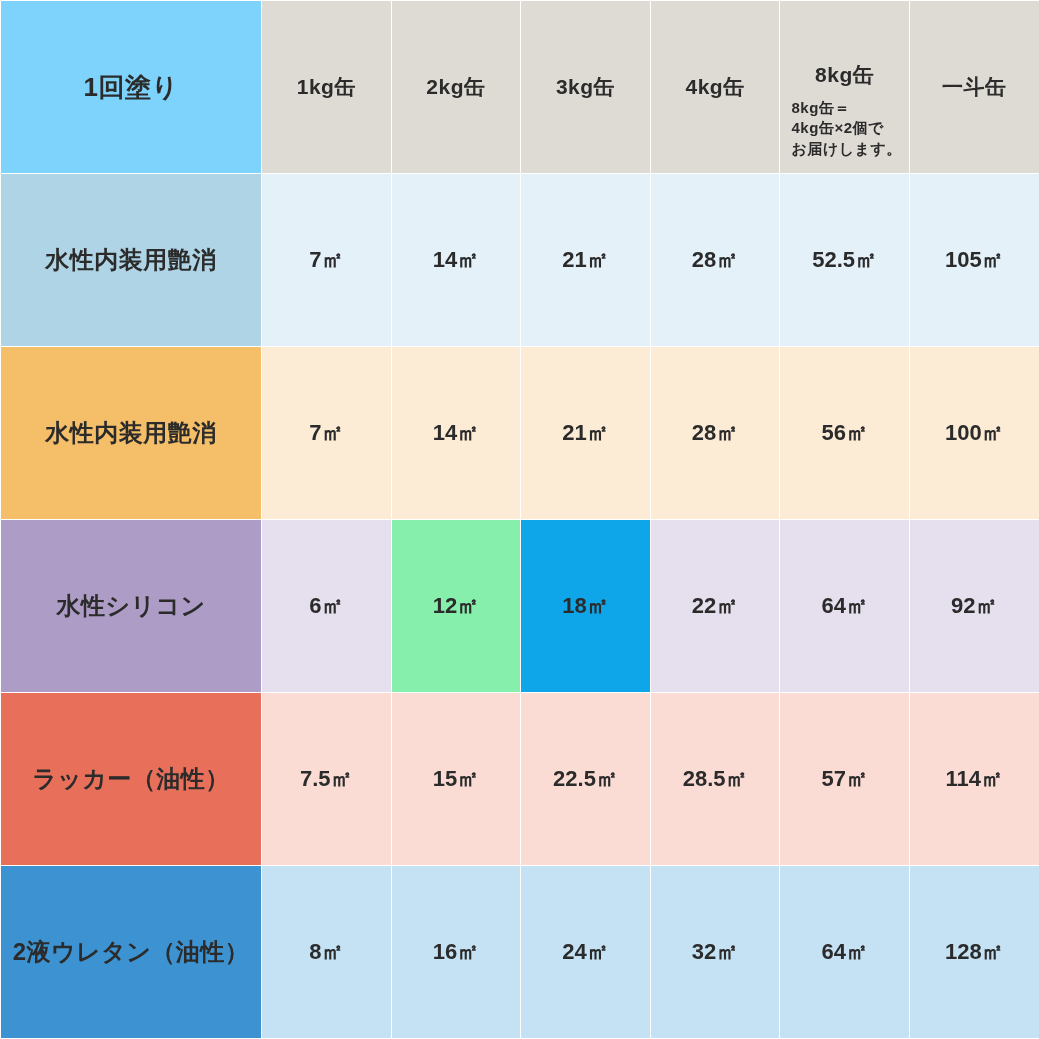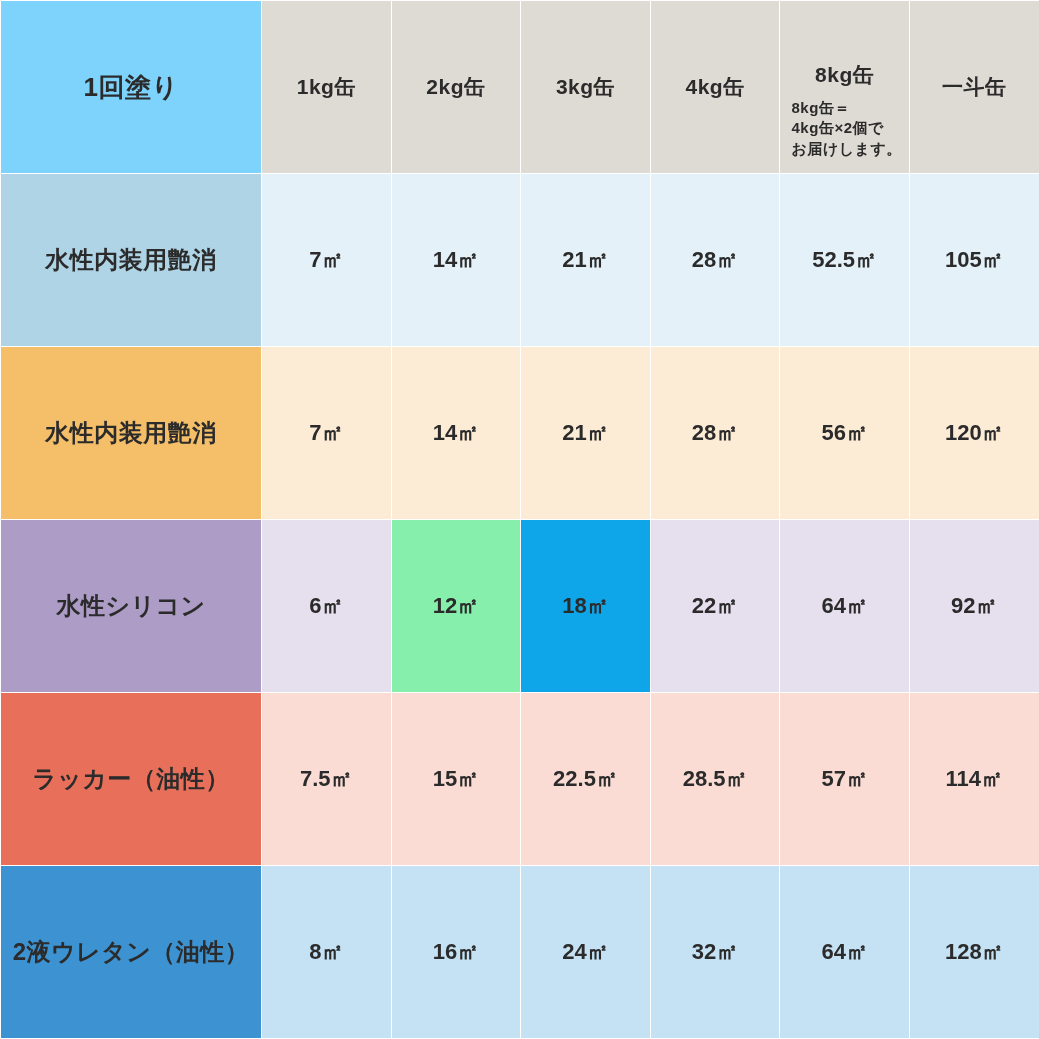--- a/index.html
+++ b/index.html
@@ -152,21 +152,21 @@
       <td class="value" style="background:#e4f1f8;"><span>105㎡</span></td>
     </tr>
 
     <tr>
       <th class="row-label" scope="row" style="background:#f5be68;"><span>水性内装用艶消</span></th>
       <td class="value" style="background:#fcecd6;"><span>7㎡</span></td>
       <td class="value" style="background:#fcecd6;"><span>14㎡</span></td>
       <td class="value" style="background:#fcecd6;"><span>21㎡</span></td>
       <td class="value" style="background:#fcecd6;"><span>28㎡</span></td>
       <td class="value" style="background:#fcecd6;"><span>56㎡</span></td>
-      <td class="value" style="background:#fcecd6;"><span>120㎡</span></td>
+      <td class="value" style="background:#fcecd6;"><span>100㎡</span></td>
     </tr>
 
     <tr>
       <th class="row-label" scope="row" style="background:#ad9cc6;"><span>水性シリコン</span></th>
       <td class="value" style="background:#e6dfee;"><span>6㎡</span></td>
       <td class="value" style="background:#86efac;"><span>12㎡</span></td>
       <td class="value" style="background:#0ea5e9;"><span>18㎡</span></td>
       <td class="value" style="background:#e6dfee;"><span>22㎡</span></td>
       <td class="value" style="background:#e6dfee;"><span>64㎡</span></td>
       <td class="value" style="background:#e6dfee;"><span>92㎡</span></td>

